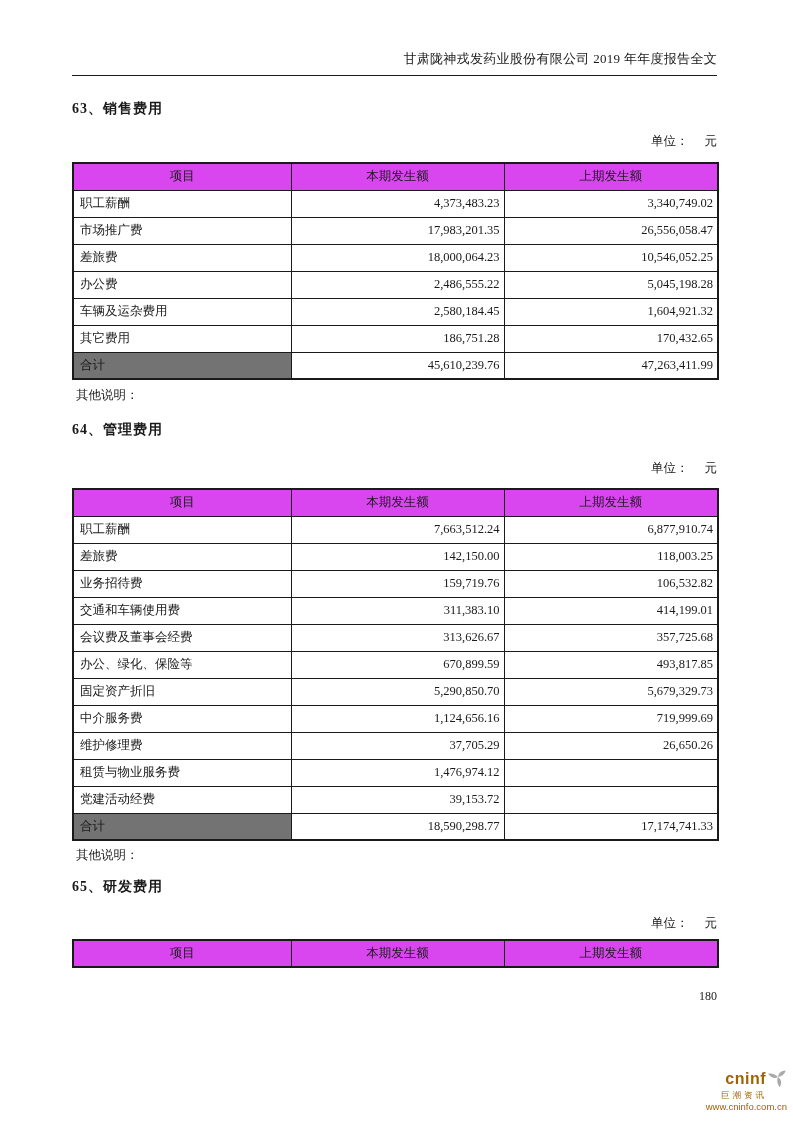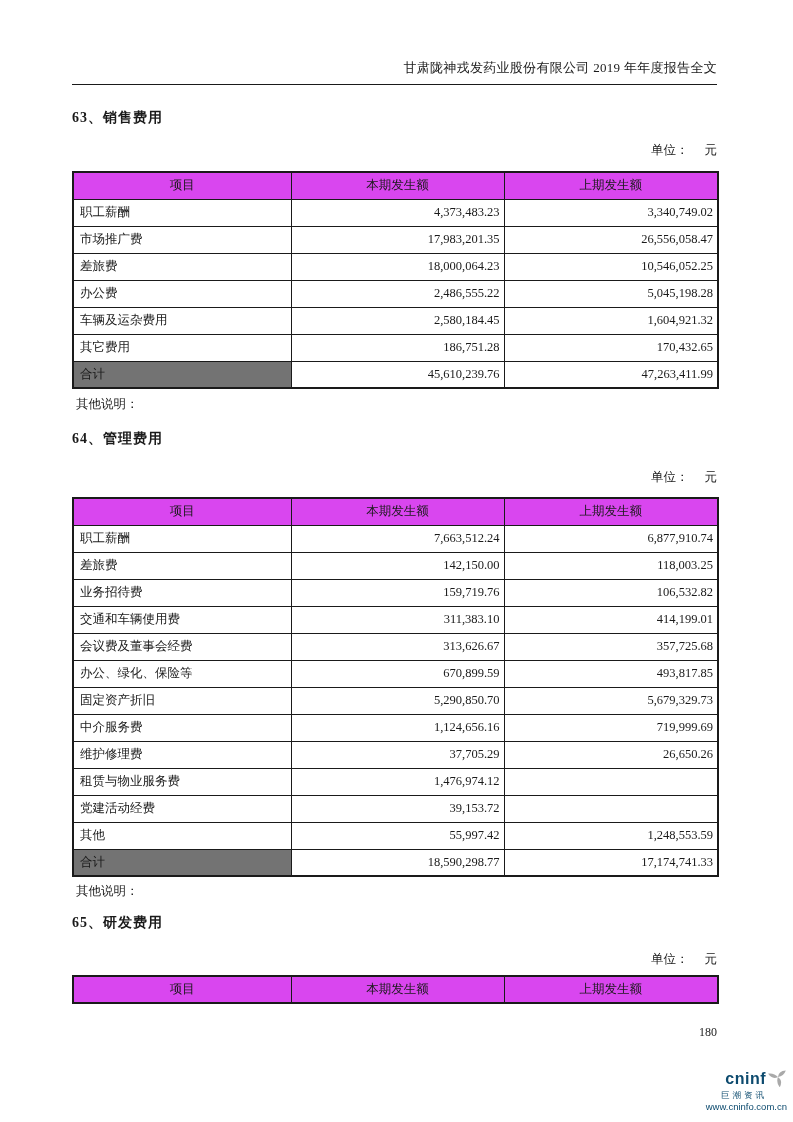--- a/index.html
+++ b/index.html
@@ -1,21 +1,21 @@
 <!DOCTYPE html>
 <html><head>
 <meta charset="utf-8">
 <style>
   * { margin:0; padding:0; box-sizing:border-box; }
   body { background:#888; font-family:"Liberation Serif","DejaVu Serif",serif; }
   .page {
     position:relative; width:793px; height:1122px; background:#ffffff;
     margin:0 auto; overflow:hidden; color:#1a1a1a;
   }
-  .content { position:absolute; left:72px; top:0; width:645px;margin-top:9px; }
+  .content { position:absolute; left:72px; top:0; width:645px; }
   .doc-header {
     margin-top:50px; text-align:right; font-size:13px; letter-spacing:0.3px;
     padding-bottom:7px; border-bottom:1.6px solid #1a1a1a;
   }
   .section-heading { margin-top:24px; font-size:14px; font-weight:bold; letter-spacing:1px; }
   .unit-line { text-align:right; font-size:12.5px; }
   .unit-line .unit-value { display:inline-block; margin-left:16px; }
   .u1 { margin-top:15px; }
   .u2 { margin-top:21px; }
   .u3 { margin-top:19px; }
@@ -37,21 +37,21 @@
   td.c-item { text-align:left; padding-left:6px; }
   td.c-num  { text-align:right; padding-right:4px; }
   tr.total-row td.c-item { background:#737373; }
   .footnote { margin-top:7px; padding-left:4px; font-size:12.5px; }
   .fn2 { margin-top:6px; }
   .heading-64 { margin-top:17px; }
   .heading-65 { margin-top:14px; }
   .page-number { margin-top:21px; text-align:right; font-size:12px; }
   .footer-logo {
     position:absolute; right:6px; bottom:10px; text-align:right;
-    color:#0c4a6e; line-height:1.05;
+    color:#a16207; line-height:1.05;
     font-family:"Liberation Sans","DejaVu Sans",sans-serif;
   }
   .logo-top { display:flex; align-items:center; justify-content:flex-end; gap:2px; }
   .logo-brand { font-size:16px; font-weight:bold; letter-spacing:0.5px; }
   .logo-subtitle { font-size:8.5px; letter-spacing:3px; margin-right:20px; }
   .logo-url { font-size:9.5px; margin-top:2px; }
 </style>
 </head>
 <body>
 
@@ -178,25 +178,20 @@
       </tr>
       <tr>
         <td class="c-item">租赁与物业服务费</td>
         <td class="c-num">1,476,974.12</td>
         <td class="c-num"></td>
       </tr>
       <tr>
         <td class="c-item">党建活动经费</td>
         <td class="c-num">39,153.72</td>
         <td class="c-num"></td>
-      </tr>
-      <tr>
-        <td class="c-item">其他</td>
-        <td class="c-num">55,997.42</td>
-        <td class="c-num">1,248,553.59</td>
       </tr>
       <tr class="total-row">
         <td class="c-item">合计</td>
         <td class="c-num">18,590,298.77</td>
         <td class="c-num">17,174,741.33</td>
       </tr>
     </tbody>
       </table>
     <div class="footnote fn2">其他说明：</div>
 

